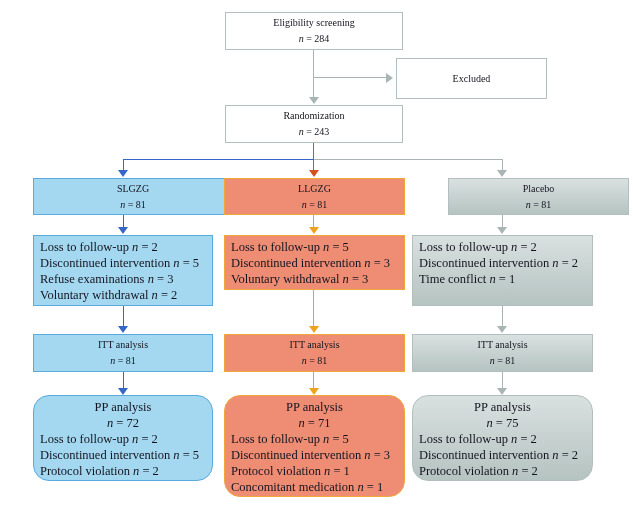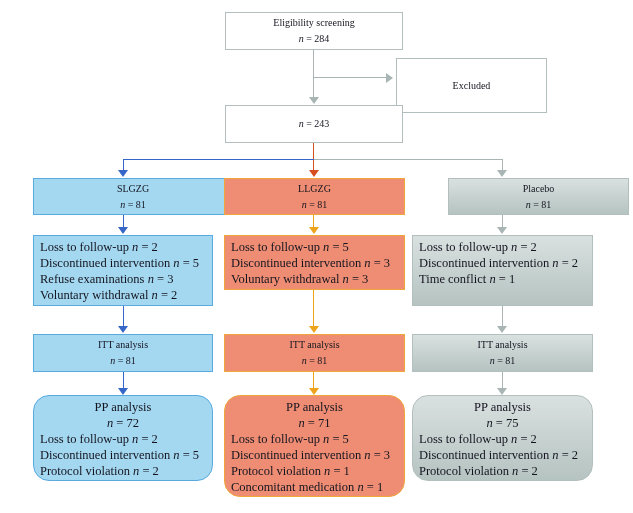--- a/index.html
+++ b/index.html
@@ -33,25 +33,26 @@
 </head>
 <body style="color: rgb(20, 20, 31);">
 
 <div class="canvas">
 
   <div class="box center2" style="left:225px;top:12px;width:178px;height:38px;">
     <div>Eligibility screening</div>
     <div><i>n</i> = 284</div>
   </div>
 
-  <div class="box center2" style="left:396px;top:58px;width:151px;height:55px;">
+  <div class="box center2" style="left:396px;top:58px;width:151px;height:41px;">
     <div>Excluded</div>
   </div>
 
   <div class="box center2" style="left:225px;top:105px;width:178px;height:38px;">
+    <div>Randomization</div>
     <div><i>n</i> = 243</div>
   </div>
 
   <div class="vline c-neutral" style="left:313px;top:50px;height:48px;"></div>
   <div class="ah-down c-neutral" style="left:309px;top:97px;"></div>
   <div class="hline c-neutral" style="left:314px;top:77px;width:72px;"></div>
   <div class="ah-right c-neutral" style="left:386px;top:73px;"></div>
 
   <div class="vline c-red" style="left:313px;top:143px;height:27px;"></div>
   <div class="ah-down c-red" style="left:309px;top:170px;"></div>

